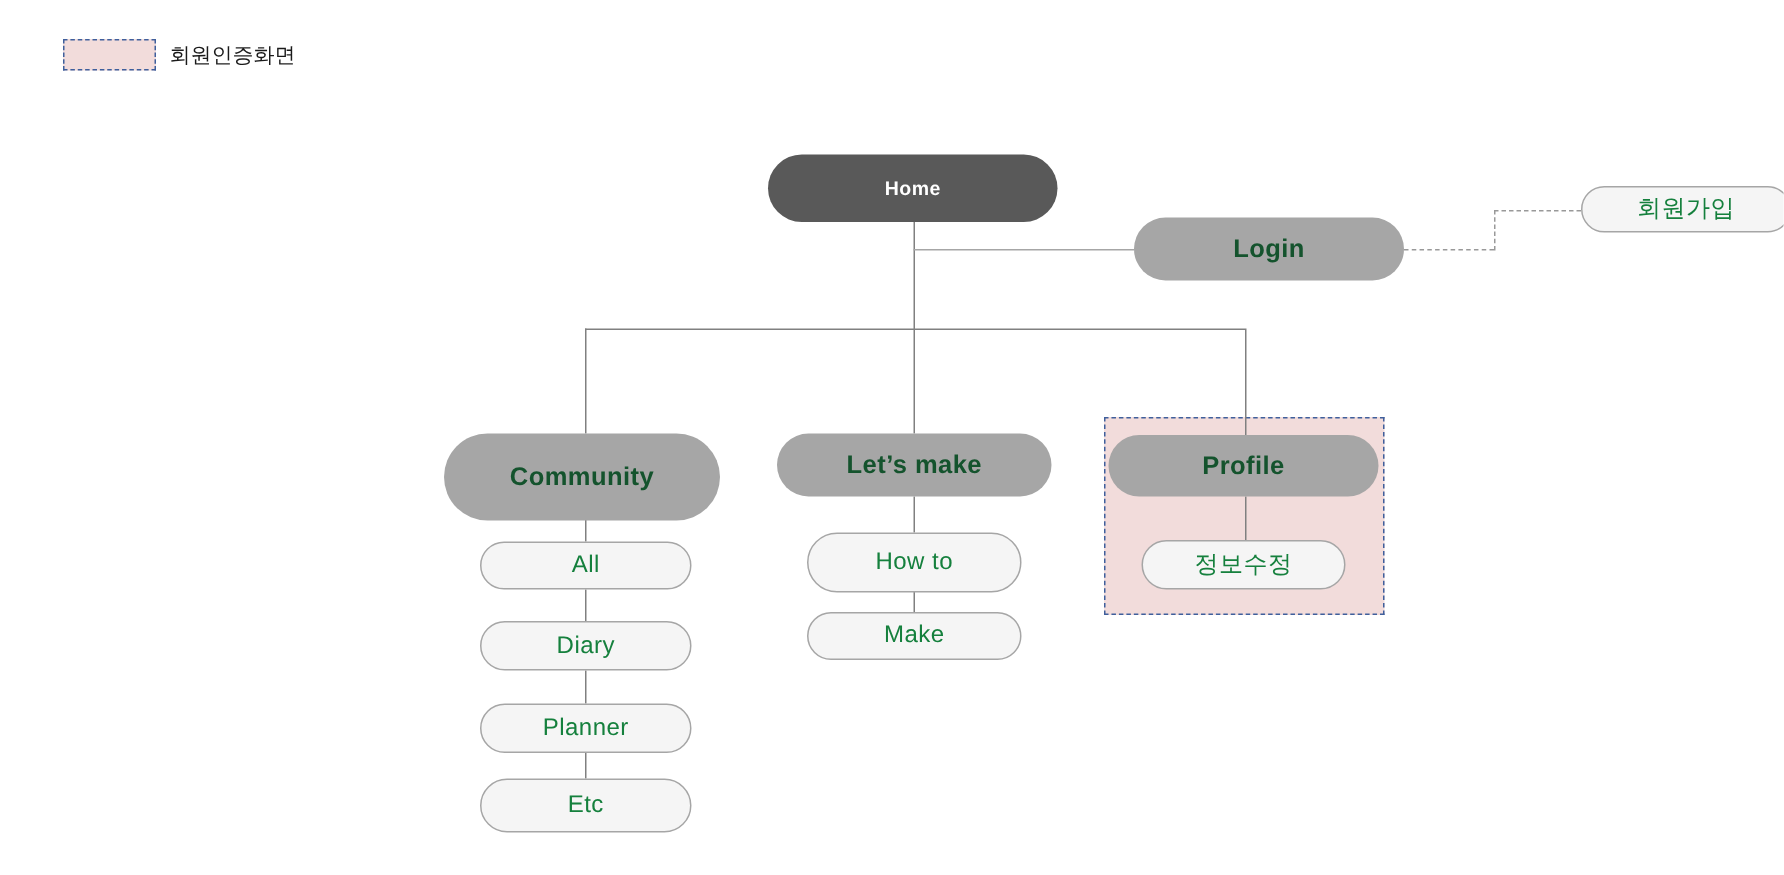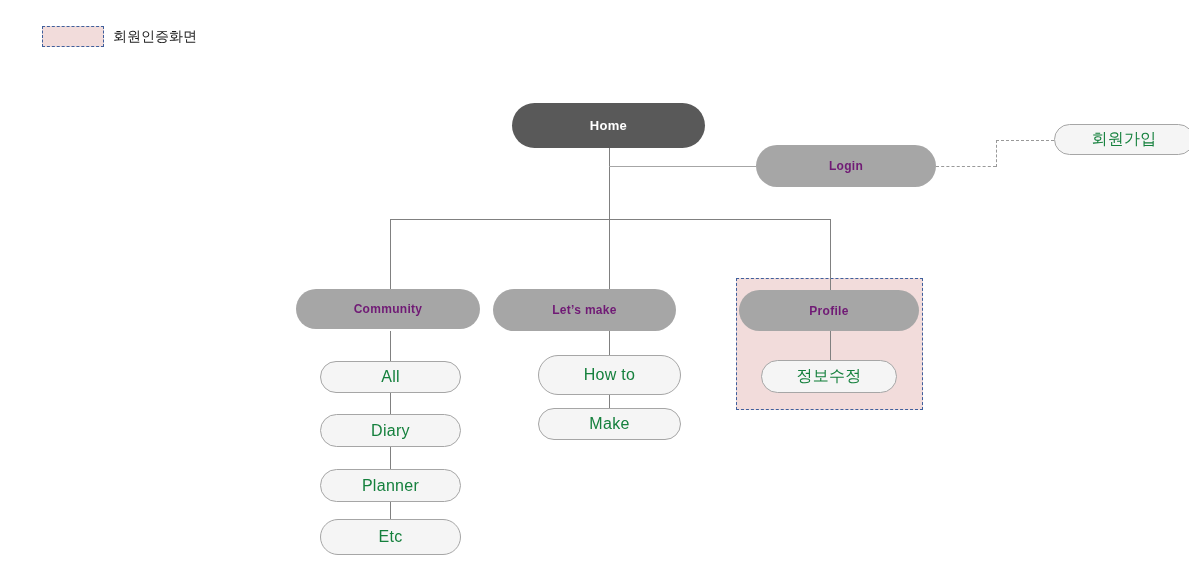--- a/index.html
+++ b/index.html
@@ -27,23 +27,23 @@
     letter-spacing: 0.3px;
   }
   .pill.root {
     background: #595959;
     color: #ffffff;
     font-weight: bold;
     font-size: 13px;
   }
   .pill.branch {
     background: #a6a6a6;
-    color: #701a75;
+    color: #14532d;
     font-weight: bold;
-    font-size: 12px;
+    font-size: 17px;
   }
   .pill.leaf {
     background: #f5f5f5;
     border: 1px solid #a6a6a6;
     color: #15803d;
     font-size: 16px;
   }
   .line {
     position: absolute;
     background: #808080;
@@ -83,22 +83,22 @@
   }
   .legend-label {
     margin-left: 9px;
     font-size: 14px;
     color: #1a1a1a;
   }
   
   .n-home      { left: 484px;  top: 103px; width: 193px; height: 45px; }
   .n-login     { left: 728px;  top: 145px; width: 180px; height: 42px; font-size: 18px; }
   .n-signup    { left: 1026px; top: 124px; width: 140px; height: 31px; }
-  .n-community { left: 268px;  top: 289px; width: 184px; height: 40px; }
-  .n-letsmake  { left: 465px;  top: 289px; width: 183px; height: 42px; }
+  .n-community { left: 268px;  top: 289px; width: 184px; height: 58px; }
+  .n-letsmake  { left: 490px;  top: 289px; width: 183px; height: 42px; }
   .n-profile   { left: 711px;  top: 290px; width: 180px; height: 41px; }
   .n-all       { left: 292px;  top: 361px; width: 141px; height: 32px; }
   .n-diary     { left: 292px;  top: 414px; width: 141px; height: 33px; }
   .n-planner   { left: 292px;  top: 469px; width: 141px; height: 33px; }
   .n-etc       { left: 292px;  top: 519px; width: 141px; height: 36px; }
   .n-howto     { left: 510px;  top: 355px; width: 143px; height: 40px; }
   .n-make      { left: 510px;  top: 408px; width: 143px; height: 32px; }
   .n-editinfo  { left: 733px;  top: 360px; width: 136px; height: 33px; }
 </style>
 </head>

